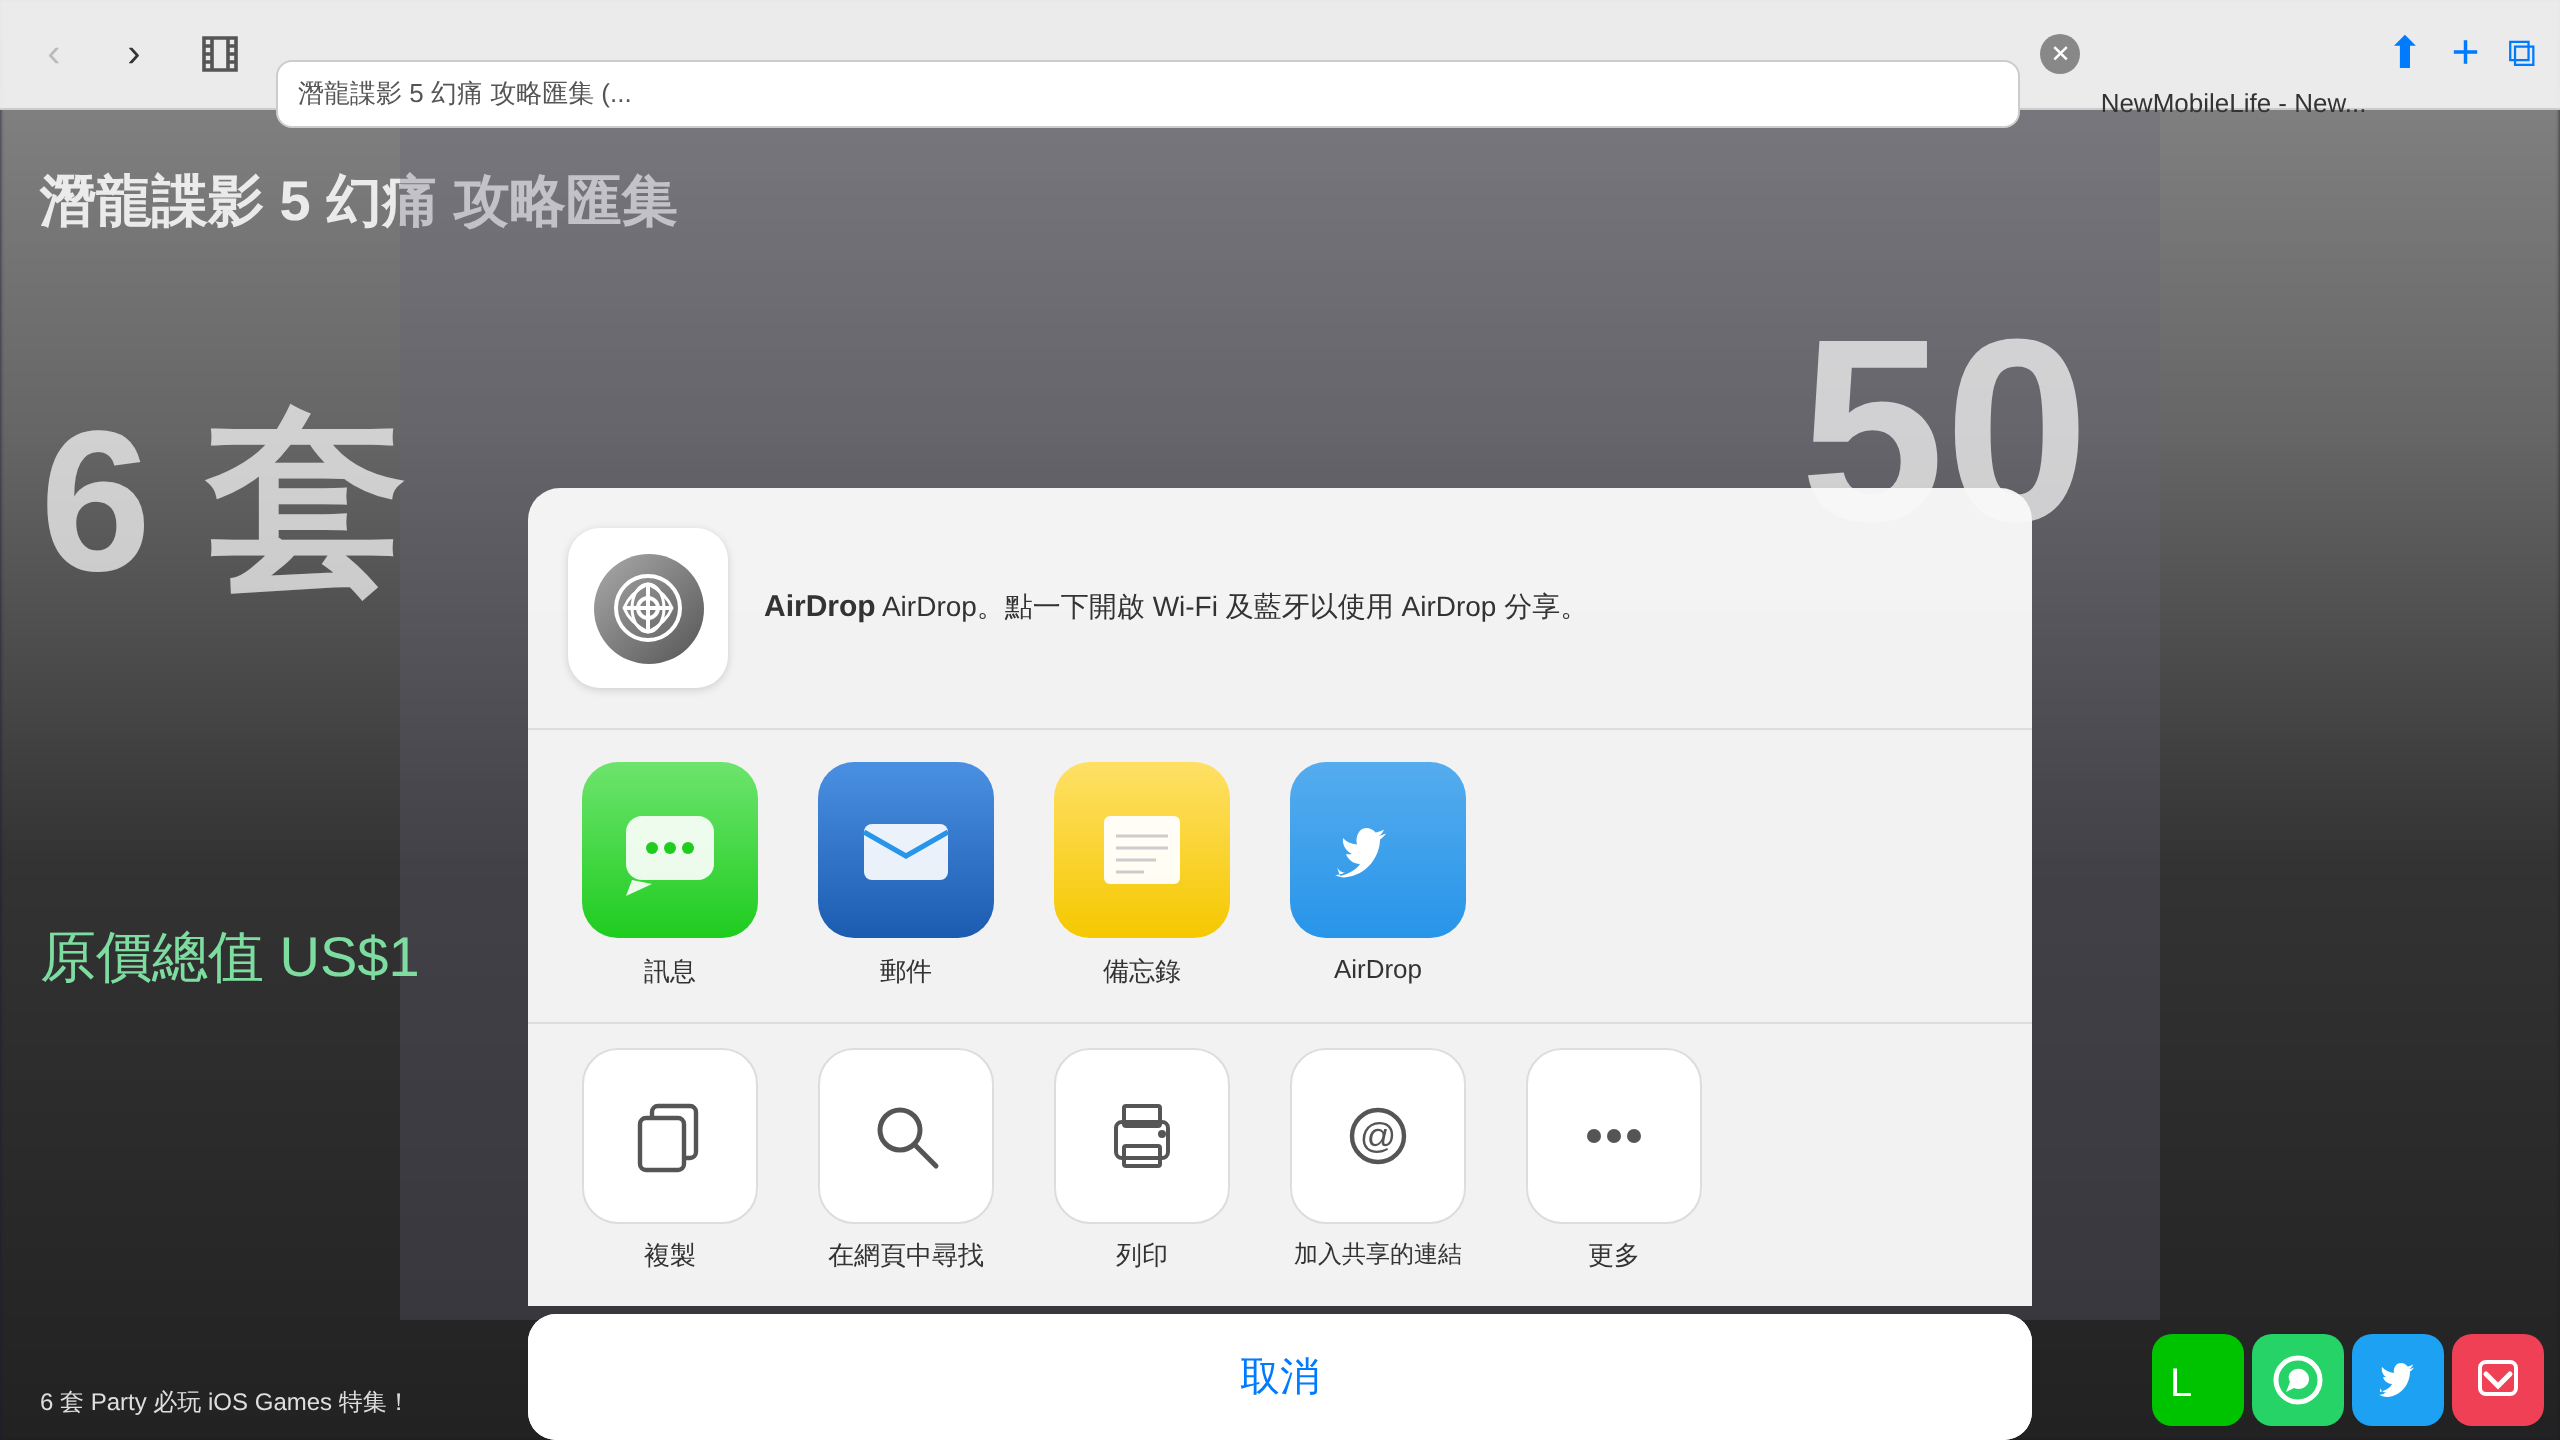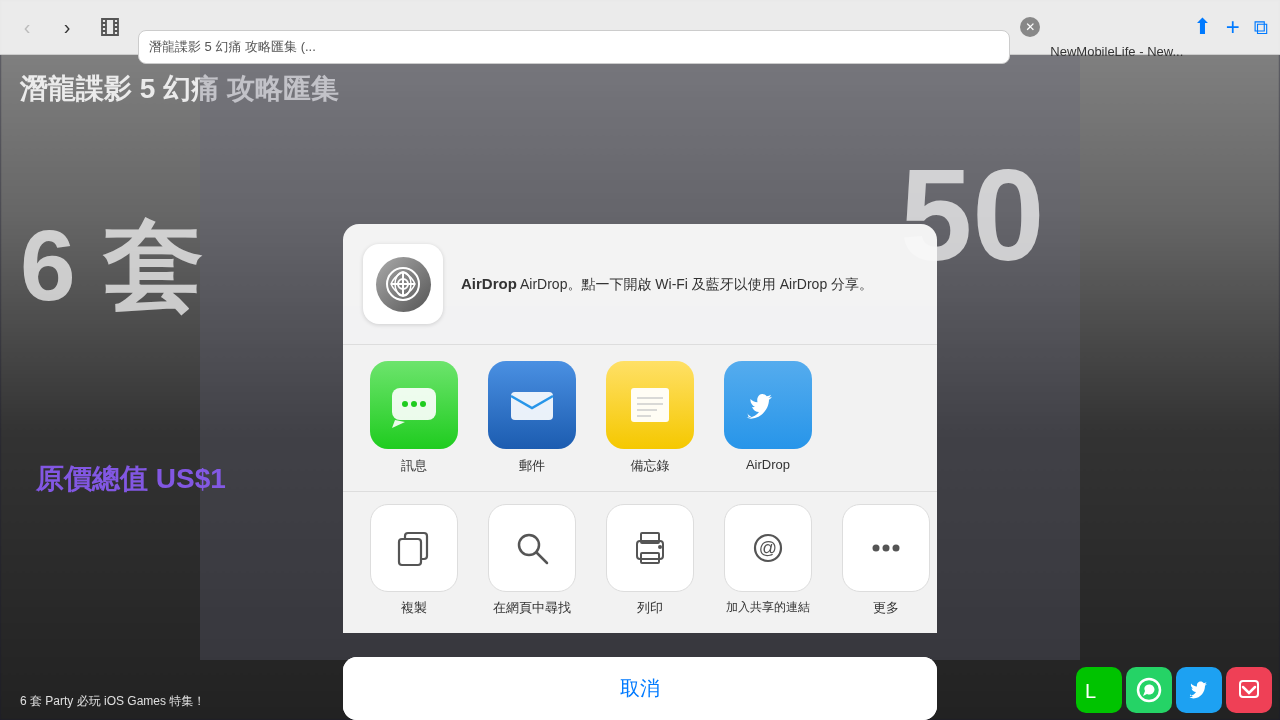--- a/index.html
+++ b/index.html
@@ -16,21 +16,21 @@
     
     .bg-page {
       position: absolute;
       inset: 0;
       background: linear-gradient(180deg, #888 0%, #666 30%, #333 60%, #222 100%);
       filter: blur(1px);
     }
 
     .bg-text-top {
       position: absolute;
-      top: 70px;
+      top: 82px;
       left: 20px;
       color: white;
       font-size: 28px;
       font-weight: bold;
       opacity: 0.85;
     }
 
     
     .browser-toolbar {
       position: absolute;
@@ -117,21 +117,21 @@
       align-items: center;
       justify-content: center;
       font-size: 26px;
     }
 
     .share-sheet {
       position: absolute;
       bottom: 0;
       left: 50%;
       transform: translateX(-50%);
-      width: 594px;
+      width: 752px;
       background: transparent;
       z-index: 20;
     }
 
     .share-sheet-content {
       background: rgba(248,248,248,0.97);
       border-radius: 16px 16px 0 0;
       overflow: hidden;
     }
 
@@ -296,22 +296,22 @@
       cursor: pointer;
       text-align: center;
     }
   </style>
 </head>
 <body>
 
 <div class="bg-page"></div>
 <div class="bg-text-top">潛龍諜影 5 幻痛 攻略匯集</div>
 <div style="position:absolute;top:140px;left:900px;color:white;font-size:130px;font-weight:bold;opacity:0.7;z-index:2">50</div>
-<div style="position:absolute;top:200px;left:20px;color:white;font-size:100px;font-weight:bold;opacity:0.7;z-index:2">6 套</div>
-<div style="position:absolute;top:460px;left:36px;color:#8b5cf6;font-size:28px;font-weight:bold;opacity:0.9;z-index:2">原價總值 US$1</div>
+<div style="position:absolute;top:185px;left:20px;color:white;font-size:100px;font-weight:bold;opacity:0.7;z-index:2">6 套</div>
+<div style="position:absolute;top:460px;left:20px;color:#86efac;font-size:28px;font-weight:normal;opacity:0.9;z-index:2">原價總值 US$1</div>
 <div style="position:absolute;bottom:10px;left:20px;color:white;font-size:12px;opacity:0.85;z-index:2">6 套 Party 必玩 iOS Games 特集！</div>
 <div style="position:absolute;top:55px;left:200px;right:200px;bottom:60px;background:rgba(100,100,120,0.3);z-index:1"></div>
 
 <div class="browser-toolbar">
   <div class="browser-nav-btn disabled">‹</div>
   <div class="browser-nav-btn">›</div>
   <div style="width:36px;height:36px;display:flex;align-items:center;justify-content:center;">
     <svg width="24" height="24" viewBox="0 0 24 24" fill="none" stroke="#555" stroke-width="1.8">
       <path d="M4 4h16v16H4z" rx="1"></path>
       <path d="M8 4v16M16 4v16M4 8h4M4 12h4M4 16h4M16 8h4M16 12h4M16 16h4"></path>
@@ -474,16 +474,16 @@
             <circle cx="13" cy="23" r="3.5" fill="#555"></circle>
             <circle cx="23" cy="23" r="3.5" fill="#555"></circle>
             <circle cx="33" cy="23" r="3.5" fill="#555"></circle>
           </svg>
         </div>
         <span class="action-label">更多</span>
       </div>
     </div>
   </div>
 
-  <div class="cancel-section" style="margin-top:24px;margin-bottom:0;">
+  <div class="cancel-section" style="margin-top:4px;margin-bottom:0;">
     <button class="cancel-button">取消</button>
   </div>
 </div>
 
 </body></html>

